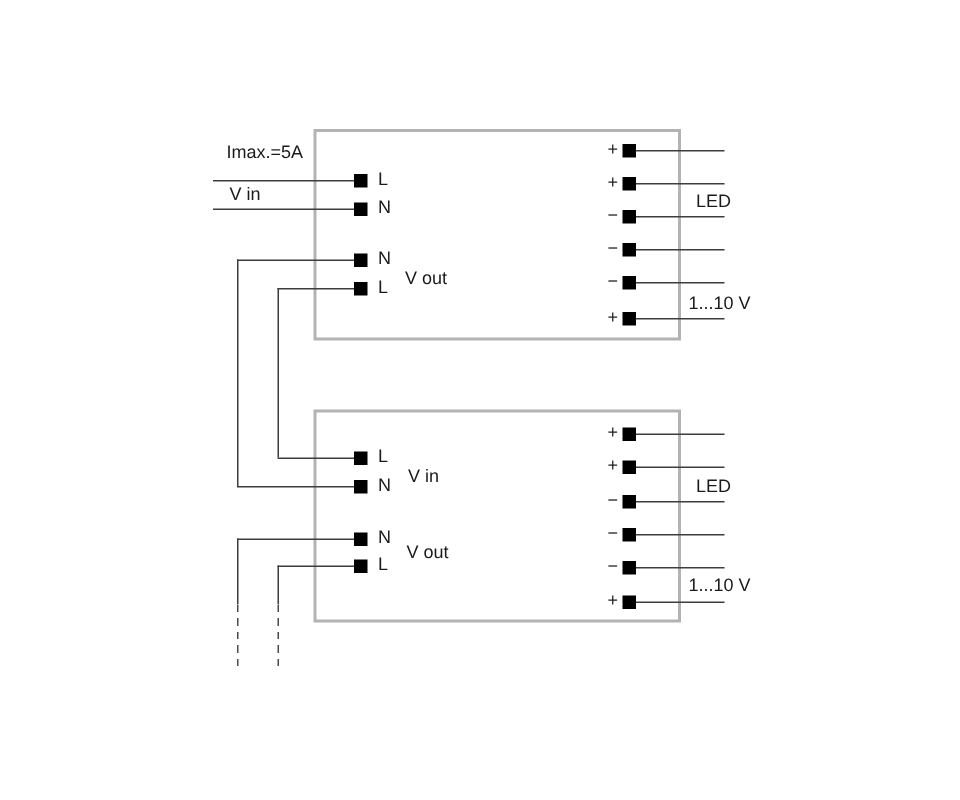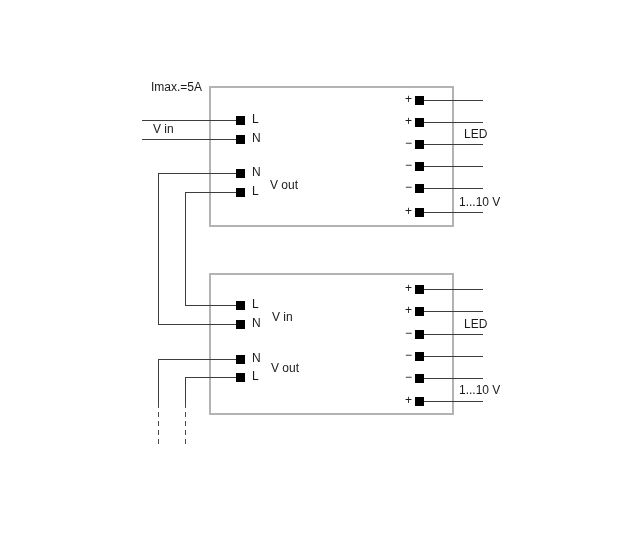--- a/index.html
+++ b/index.html
@@ -42,21 +42,21 @@
   }
 </style>
 </head>
 <body>
 
 <div id="diagram" style="background: rgb(255, 255, 255); color: rgb(26, 26, 26);">
 
   <div class="device-box" id="device-box-0" style="left: 209px; top: 86px; width: 245px; height: 141px; border-color: rgb(179, 179, 179);"></div>
   <div class="device-box" id="device-box-1" style="left: 209px; top: 273px; width: 245px; height: 142px; border-color: rgb(179, 179, 179);"></div>
 
-  <div class="lbl" style="left:151px; top:81px">Imax.=5A</div>
+  <div class="lbl" style="left:151px; top:95px">Imax.=5A</div>
 
   <div class="lbl" style="left:153px; top:123px">V in</div>
 
   <div class="lbl" style="left:270px; top:179px">V out</div>
 
   <div class="lbl" style="left:272px; top:311px">V in</div>
 
   <div class="lbl" style="left:271px; top:362px">V out</div>
 
   <div class="lbl" style="left:464px; top:128px">LED</div>

